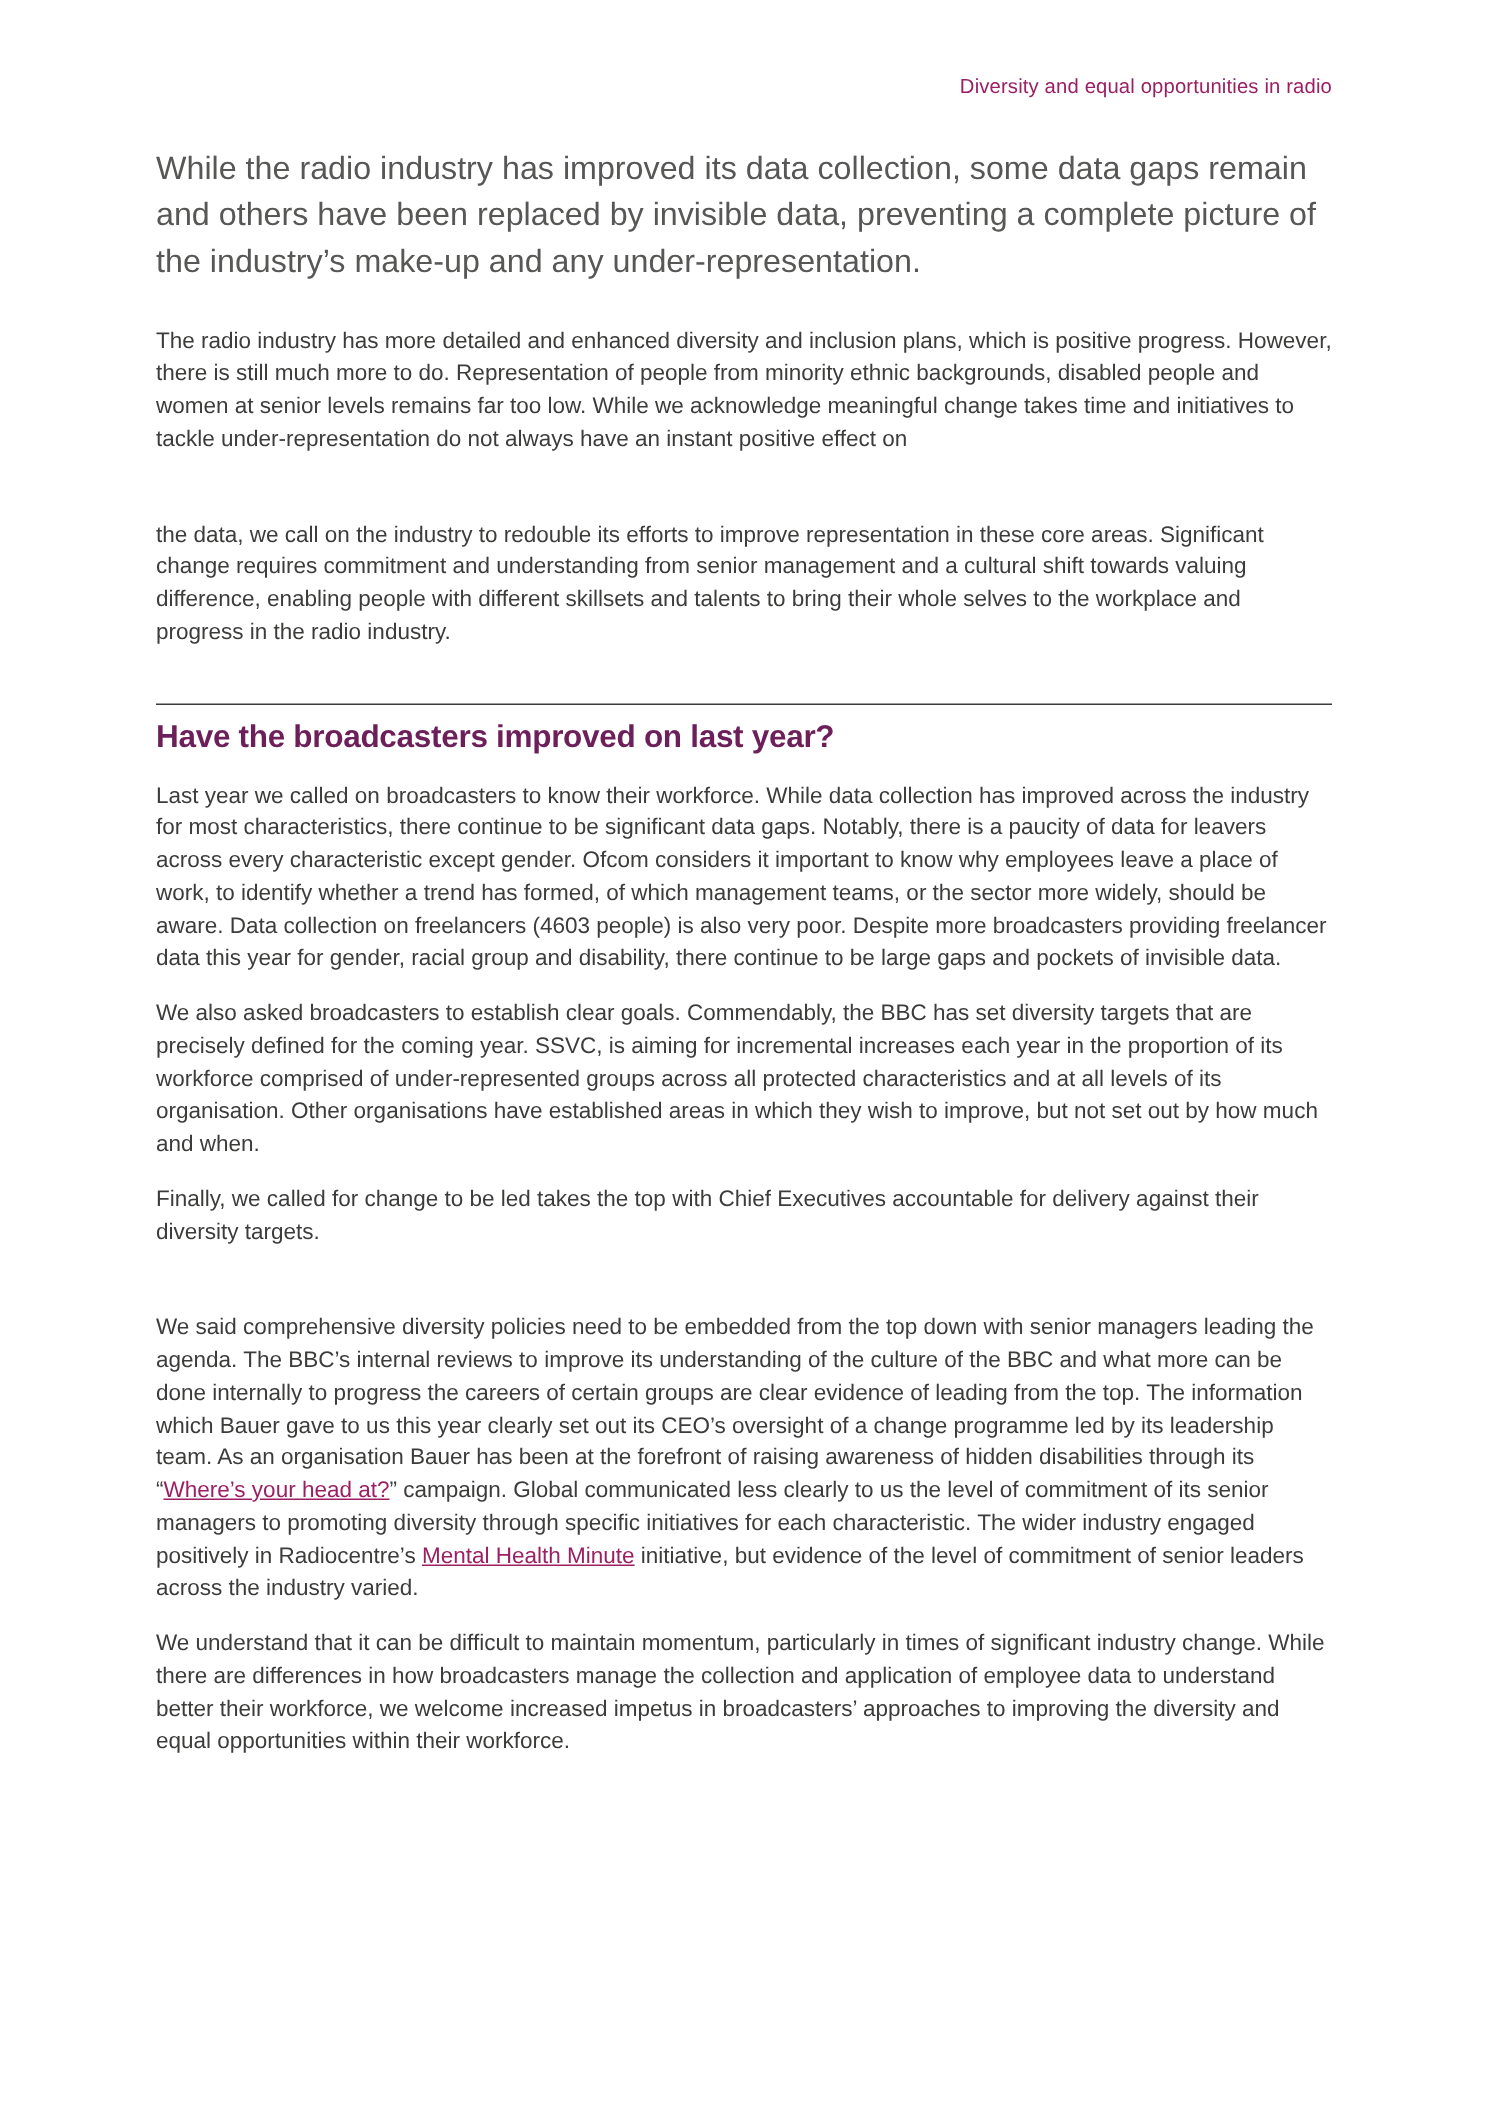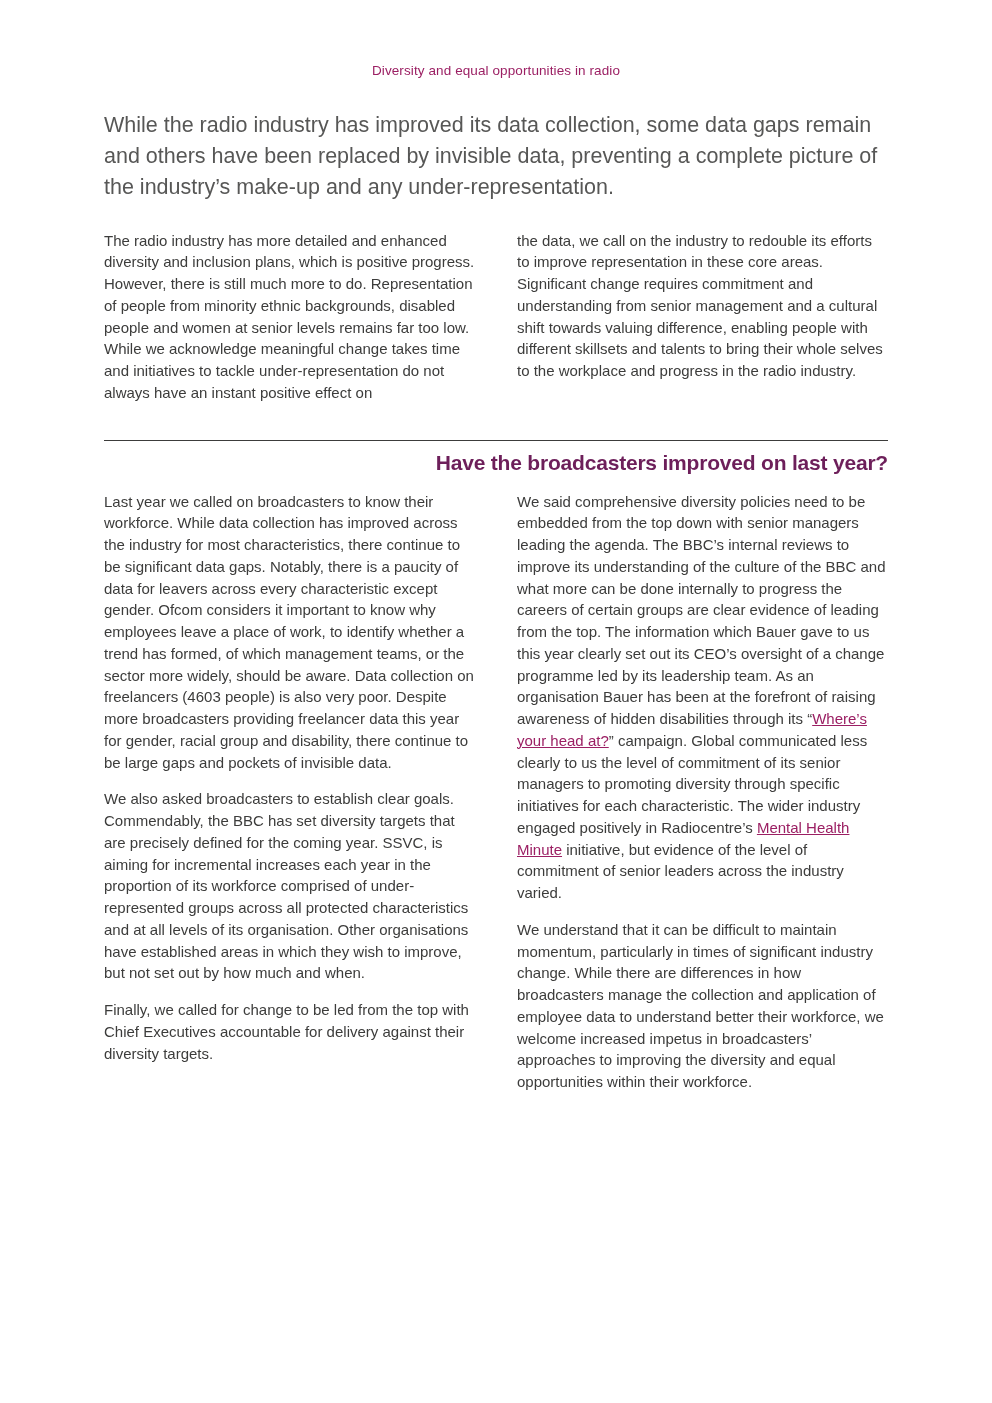--- a/index.html
+++ b/index.html
@@ -12,66 +12,65 @@
     color: #3c3c3b;
     position: relative;
   }
   .page {
     width: 992px;
     min-height: 1403px;
     padding: 50px 104px 0 104px;
     position: relative;
   }
   .running-header {
-    text-align: center;
+    text-align: right;
     font-size: 13.5px;
     color: #9b1f63;
     letter-spacing: 0.1px;
-    margin-top: 13px;
   }
   h1.page-title {
     margin-top: 54px;
     text-align: center;
     font-size: 38px;
     font-weight: bold;
     color: #191919;
     letter-spacing: -0.5px;
   }
   p.lead {
     margin-top: 32px;
     font-size: 21.5px;
     line-height: 1.45;
     color: #575756;
     font-weight: normal;
   }
   .cols {
     display: flex;
     gap: 42px;
     margin-top: 26px;
+    flex-direction: column;
   }
   .col { flex: 1 1 0; }
   .body-text, .col p {
     font-size: 15px;
     line-height: 1.45;
     color: #3c3c3b;
   }
   .col p { margin-bottom: 15px; }
   .col p:last-child { margin-bottom: 0; }
   hr.section-divider {
     border: none;
     border-top: 1.5px solid #3c3c3b;
     margin-top: 36px;
   }
   h2.section-heading {
     margin-top: 10px;
     font-size: 21px;
     font-weight: bold;
     color: #6d1f5a;
     letter-spacing: -0.2px;
-    text-align: right;
   }
   .section-cols { margin-top: 16px; }
   a.inline-link {
     color: #9b1f63;
     text-decoration: underline;
     cursor: pointer;
   }
   .page-number {
     position: absolute;
     bottom: 18px;
@@ -98,21 +97,21 @@
   </div>
 
   <hr class="section-divider">
 
   <h2 class="section-heading">Have the broadcasters improved on last year?</h2>
 
   <div class="cols section-cols">
     <div class="col">
       <p>Last year we called on broadcasters to know their workforce. While data collection has improved across the industry for most characteristics, there continue to be significant data gaps. Notably, there is a paucity of data for leavers across every characteristic except gender. Ofcom considers it important to know why employees leave a place of work, to identify whether a trend has formed, of which management teams, or the sector more widely, should be aware. Data collection on freelancers (4603 people) is also very poor. Despite more broadcasters providing freelancer data this year for gender, racial group and disability, there continue to be large gaps and pockets of invisible data.</p>
       <p>We also asked broadcasters to establish clear goals. Commendably, the BBC has set diversity targets that are precisely defined for the coming year. SSVC, is aiming for incremental increases each year in the proportion of its workforce comprised of under-represented groups across all protected characteristics and at all levels of its organisation. Other organisations have established areas in which they wish to improve, but not set out by how much and when.</p>
-      <p>Finally, we called for change to be led from the top with Chief Executives accountable for delivery against their diversity targets.</p>
+      <p>Finally, we called for change to be led takes the top with Chief Executives accountable for delivery against their diversity targets.</p>
     </div>
     <div class="col">
       <p><span>We said comprehensive diversity policies need to be embedded from the top down with senior managers leading the agenda. The BBC’s internal reviews to improve its understanding of the culture of the BBC and what more can be done internally to progress the careers of certain groups are clear evidence of leading from the top. The information which Bauer gave to us this year clearly set out its CEO’s oversight of a change programme led by its leadership team. As an organisation Bauer has been at the forefront of raising awareness of hidden disabilities through its “</span><a class="inline-link" href="#">Where’s your head at?</a><span>” campaign. Global communicated less clearly to us the level of commitment of its senior managers to promoting diversity through specific initiatives for each characteristic. The wider industry engaged positively in Radiocentre’s </span><a class="inline-link" href="#">Mental Health Minute</a><span> initiative, but evidence of the level of commitment of senior leaders across the industry varied.</span></p>
       <p>We understand that it can be difficult to maintain momentum, particularly in times of significant industry change. While there are differences in how broadcasters manage the collection and application of employee data to understand better their workforce, we welcome increased impetus in broadcasters’ approaches to improving the diversity and equal opportunities within their workforce.</p>
     </div>
   </div>
 
 
 </div>
 

